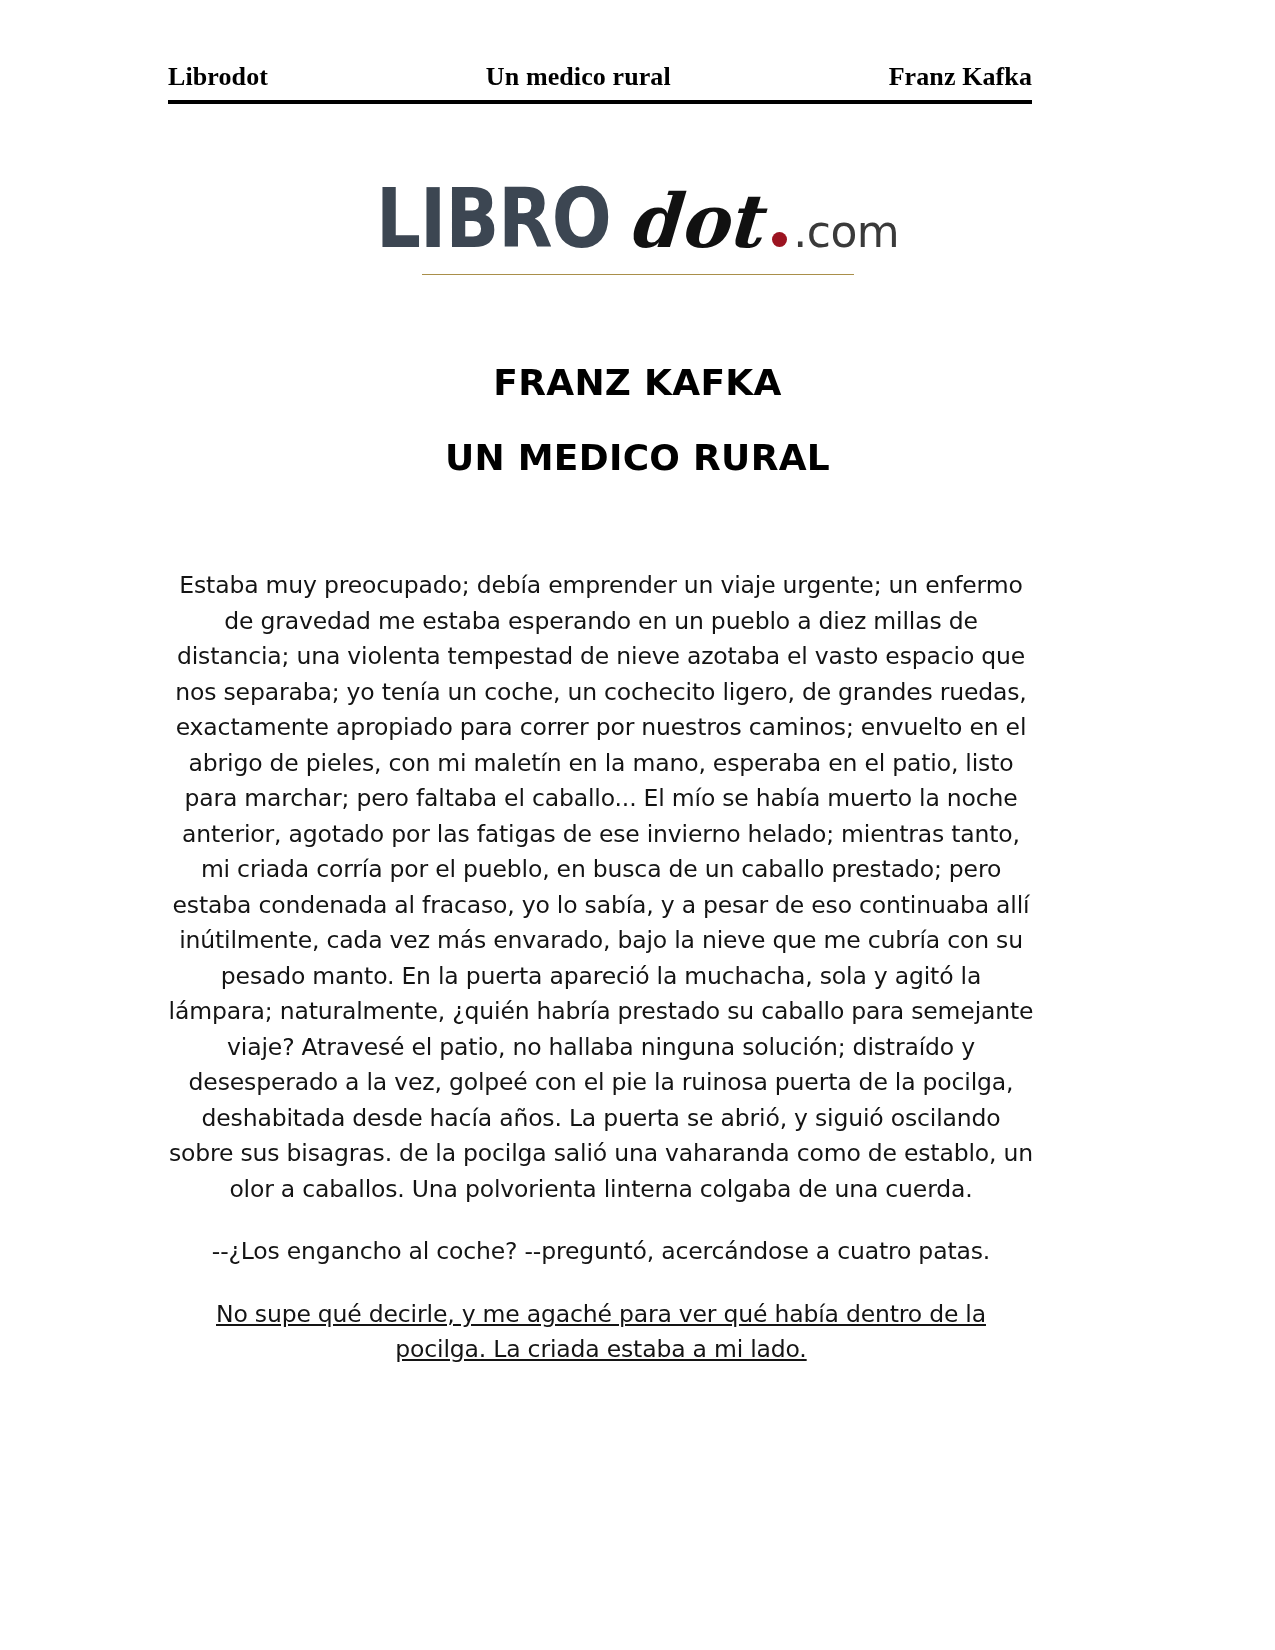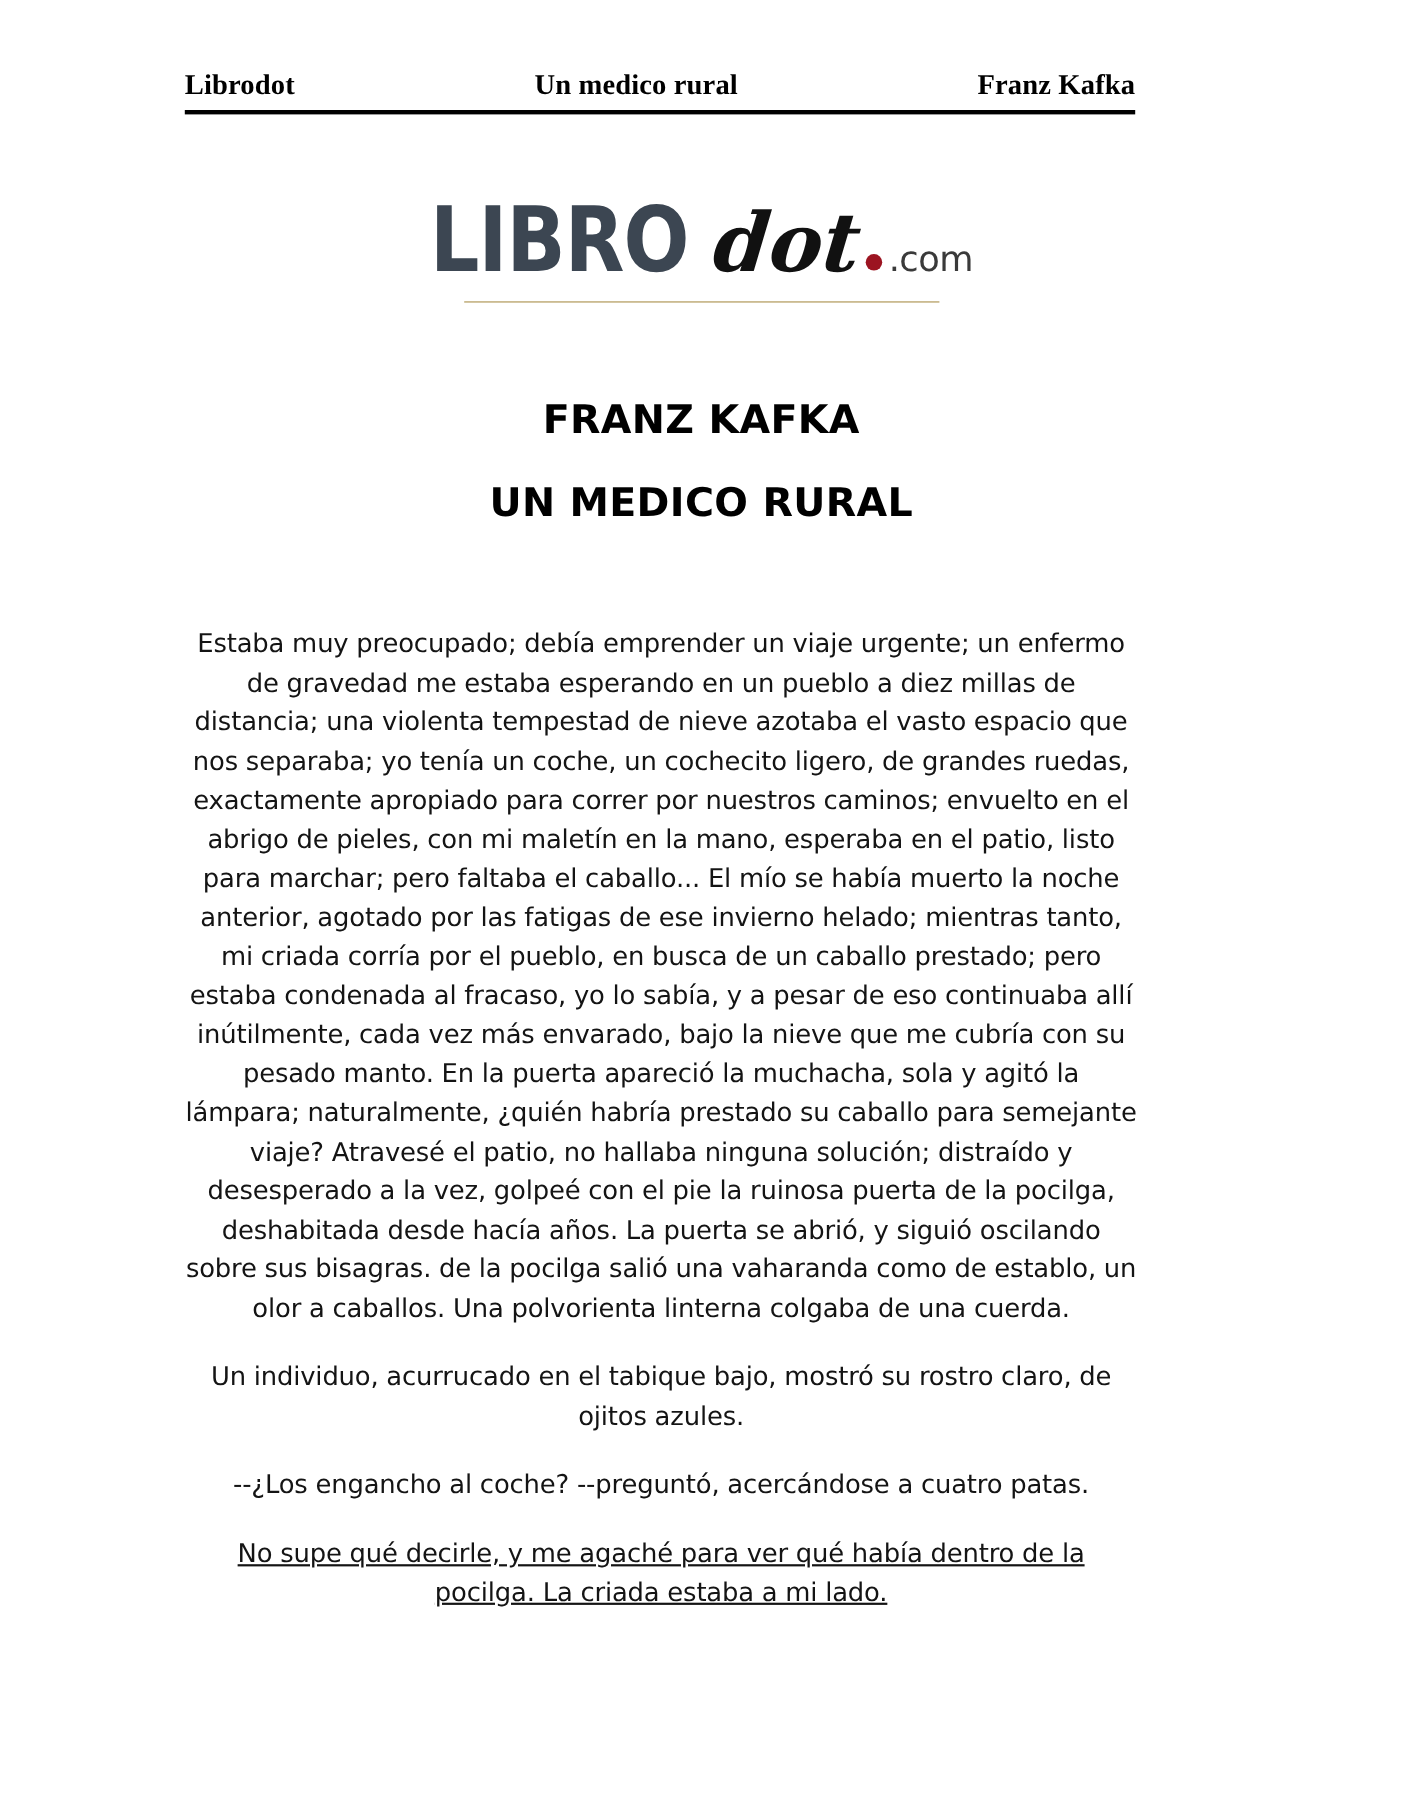--- a/index.html
+++ b/index.html
@@ -90,21 +90,21 @@
     display: inline-block;
     width: 15px;
     height: 15px;
     border-radius: 50%;
     background: #9c1421;
     vertical-align: baseline;
     margin: 0 6px 0 4px;
   }
   .logo-com {
     font-family: "DejaVu Sans", sans-serif;
-    font-size: 32px;
+    font-size: 44px;
     color: #3a3a3a;
     display: inline-block;
     vertical-align: baseline;
     letter-spacing: -0.5px;
   }
   .logo-rule {
     margin: 14px auto 0;
     width: 432px;
     height: 1px;
     background: #a98f4a;
@@ -160,18 +160,17 @@
       <span class="logo-libro">LIBRO</span><span class="logo-dot">dot</span><span class="logo-reddot"></span><span class="logo-com">.com</span>
     </div>
     <div class="logo-rule"></div>
   </div>
 
   <div class="doc-title" id="author-title">FRANZ KAFKA</div>
   <div class="doc-title" id="work-title">UN MEDICO RURAL</div>
 
   <div class="body-text">
     <p>Estaba muy preocupado; debía emprender un viaje urgente; un enfermo de gravedad me estaba esperando en un pueblo a diez millas de distancia; una violenta tempestad de nieve azotaba el vasto espacio que nos separaba; yo tenía un coche, un cochecito ligero, de grandes ruedas, exactamente apropiado para correr por nuestros caminos; envuelto en el abrigo de pieles, con mi maletín en la mano, esperaba en el patio, listo para marchar; pero faltaba el caballo... El mío se había muerto la noche anterior, agotado por las fatigas de ese invierno helado; mientras tanto, mi criada corría por el pueblo, en busca de un caballo prestado; pero estaba condenada al fracaso, yo lo sabía, y a pesar de eso continuaba allí inútilmente, cada vez más envarado, bajo la nieve que me cubría con su pesado manto. En la puerta apareció la muchacha, sola y agitó la lámpara; naturalmente, ¿quién habría prestado su caballo para semejante viaje? Atravesé el patio, no hallaba ninguna solución; distraído y desesperado a la vez, golpeé con el pie la ruinosa puerta de la pocilga, deshabitada desde hacía años. La puerta se abrió, y siguió oscilando sobre sus bisagras. de la pocilga salió una vaharanda como de establo, un olor a caballos. Una polvorienta linterna colgaba de una cuerda.</p>
-    <p>Un individuo, acurrucado en el tabique bajo, mostró su rostro claro, de ojitos azules.</p>
     <p>--¿Los engancho al coche? --preguntó, acercándose a cuatro patas.</p>
     <p>No supe qué decirle, y me agaché para ver qué había dentro de la pocilga. La criada estaba a mi lado.</p>
   </div>
 
 </div>
 
 </body></html>

